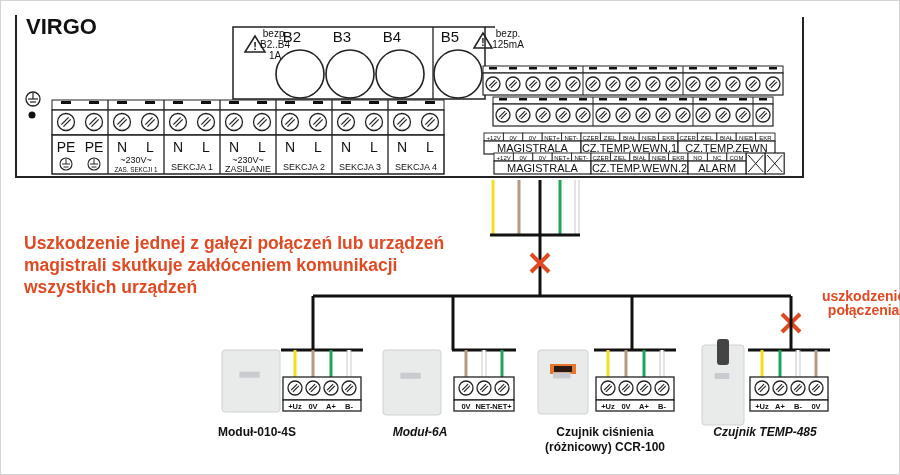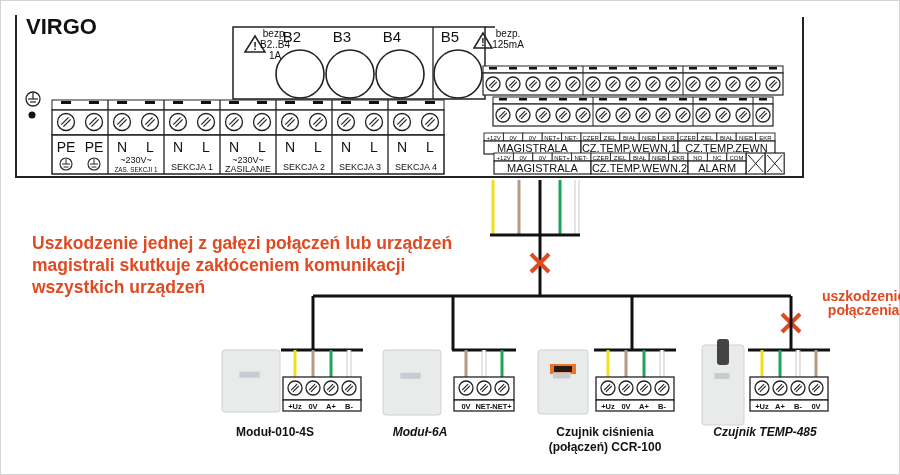--- a/index.html
+++ b/index.html
@@ -1,20 +1,20 @@
 <!DOCTYPE html>
 <html><head>
 <meta charset="utf-8">
 <style>
   html,body{margin:0;padding:0;background:#fff;}
   body{width:900px;height:475px;position:relative;overflow:hidden;font-family:"Liberation Sans",sans-serif;}
   #frame{position:absolute;left:0;top:0;width:898px;height:473px;border:1px solid #d4d4d4;background:#fff;}
   svg{position:absolute;left:0;top:0;}
   .lbl{font-family:"Liberation Sans",sans-serif;fill:#111;}
-  .msg{position:absolute;left:32px;top:232px;color:#e04a22;font-weight:bold;font-size:17.5px;line-height:22px;white-space:pre;}
+  .msg{position:absolute;left:24px;top:232px;color:#e04a22;font-weight:bold;font-size:17.5px;line-height:22px;white-space:pre;}
   .uwaga{position:absolute;left:802px;top:289px;color:#e04a22;font-weight:bold;text-align:center;}
   .uwaga .t1{font-size:17px;}
   .uwaga .t1 .ex{font-size:22px;margin-right:6px;}
   .uwaga .t2{font-size:14px;line-height:14px;margin-left:20px;}
   .devname{position:absolute;font-weight:bold;font-size:12px;color:#111;text-align:center;width:170px;line-height:15px;}
 </style>
 </head>
 <body>
 
 <div id="frame"></div>
@@ -633,17 +633,17 @@
 
 <div class="msg">Uszkodzenie jednej z gałęzi połączeń lub urządzeń
 magistrali skutkuje zakłóceniem komunikacji
 wszystkich urządzeń</div>
 
 <div class="uwaga">
   <div class="t2">uszkodzenie</div>
   <div class="t2">połączenia</div>
 </div>
 
-<div class="devname" style="left:190px;top:425px;white-space:pre;">Moduł-010-4S</div>
+<div class="devname" style="left:172px;top:425px;white-space:pre;">Moduł-010-4S</div>
 <div class="devname" style="left:335px;top:425px;white-space:pre;font-style:italic;">Moduł-6A</div>
 <div class="devname" style="left:520px;top:425px;white-space:pre;">Czujnik ciśnienia
-(połączeń) CCR-100</div>
+(różnicowy) CCR-100</div>
 <div class="devname" style="left:680px;top:425px;white-space:pre;font-style:italic;">Czujnik TEMP-485</div>
 
 </body></html>

